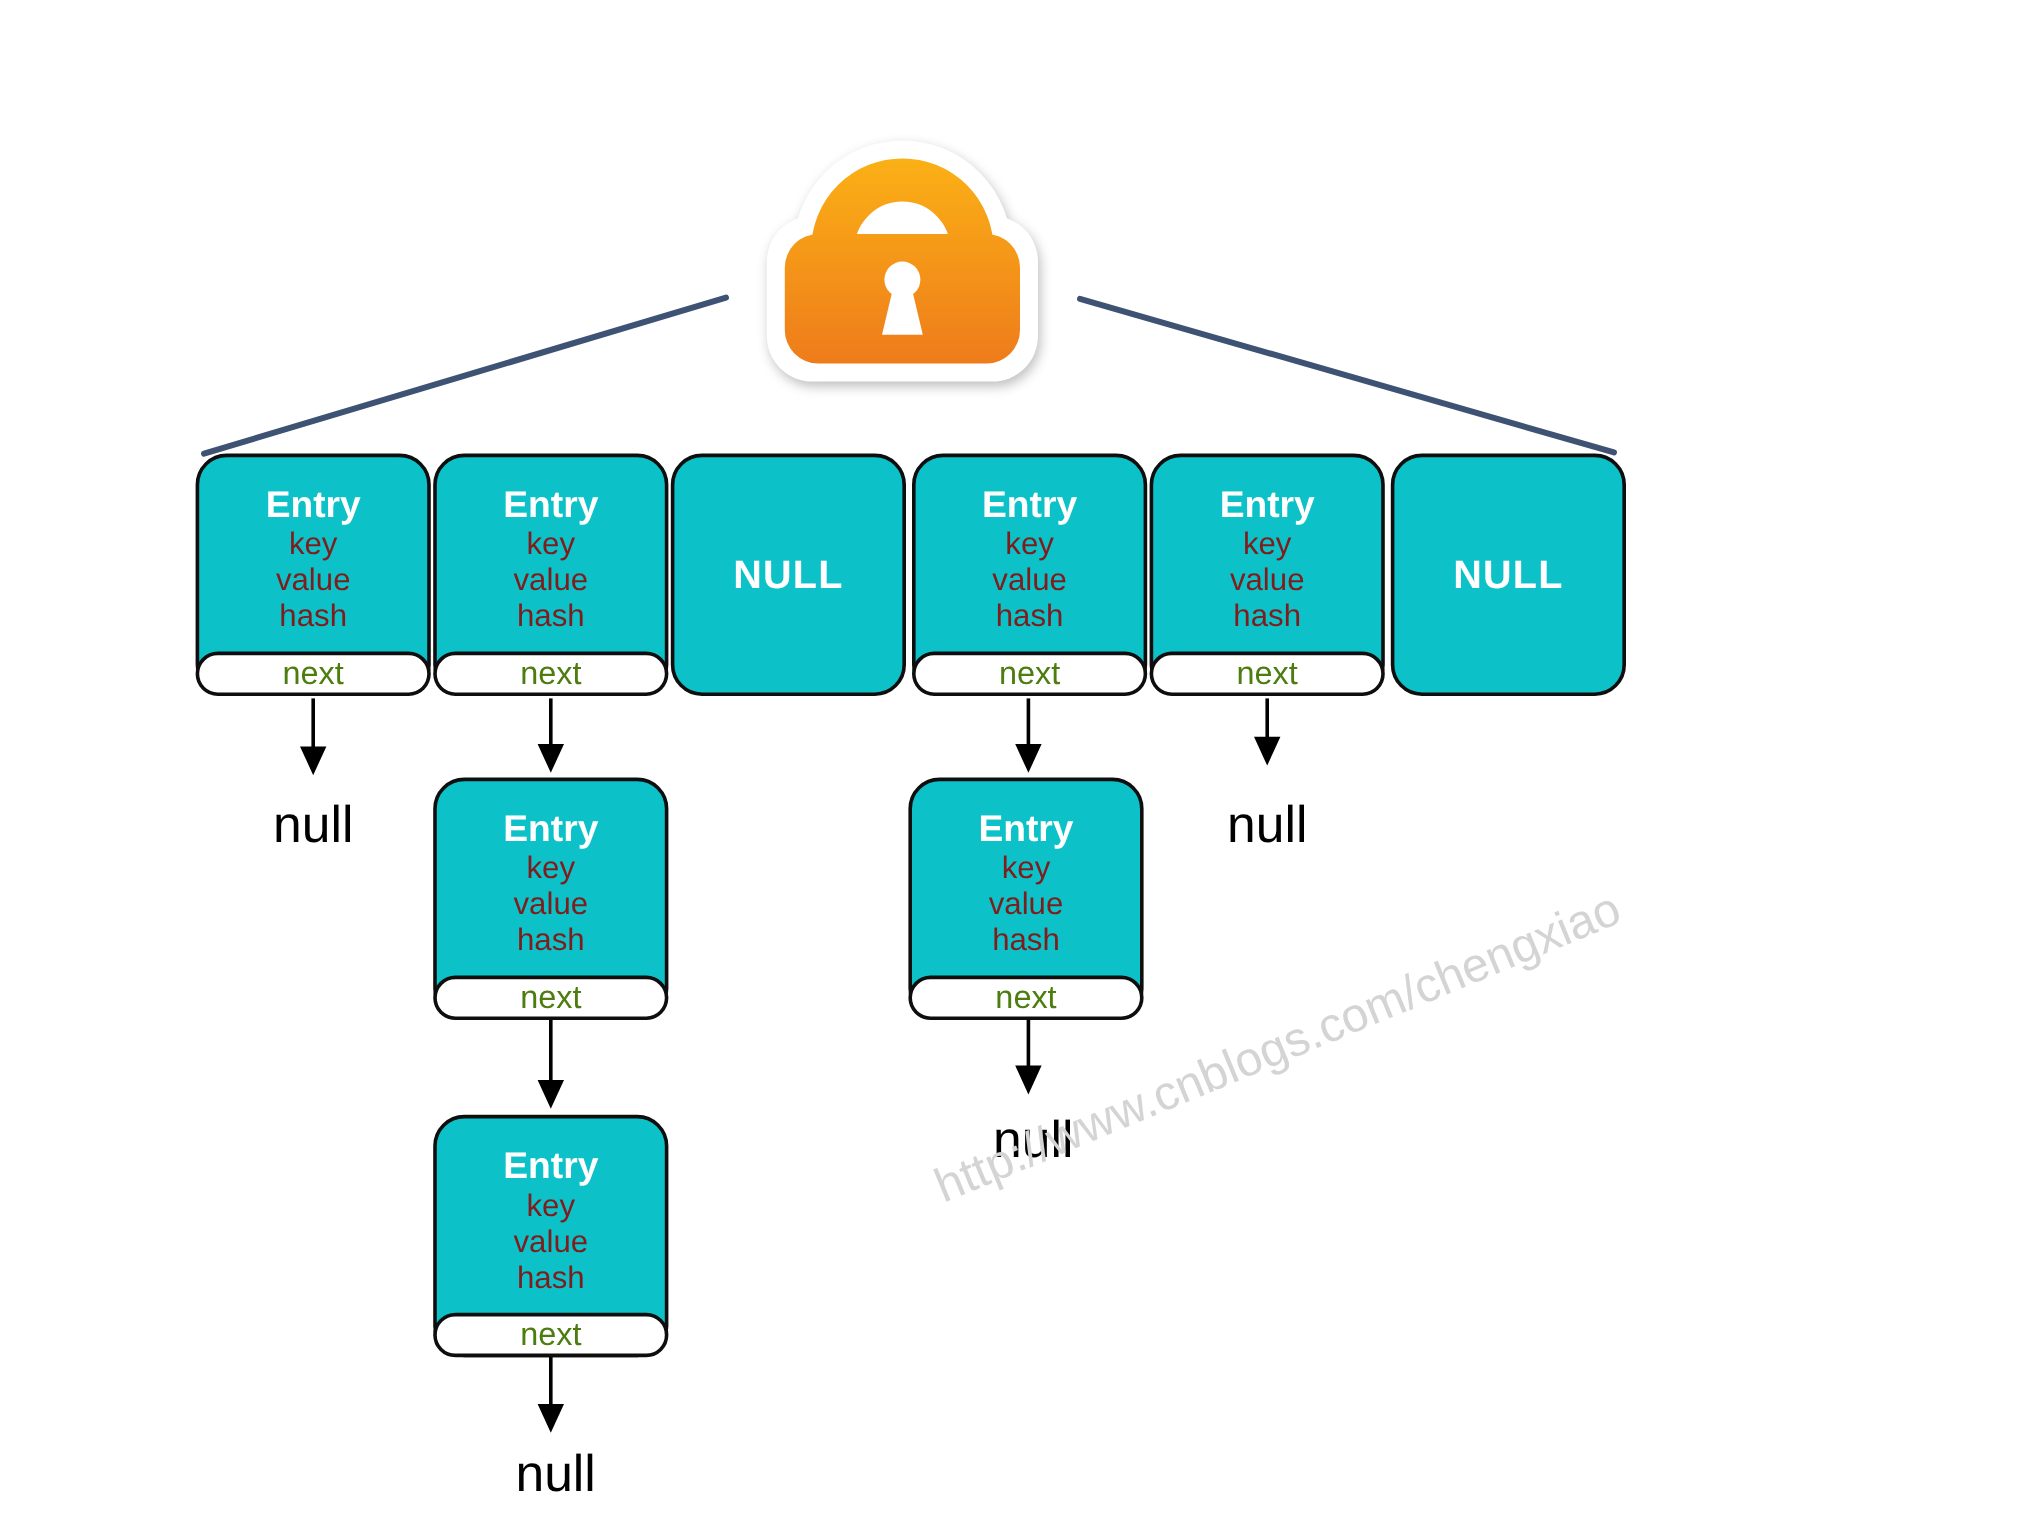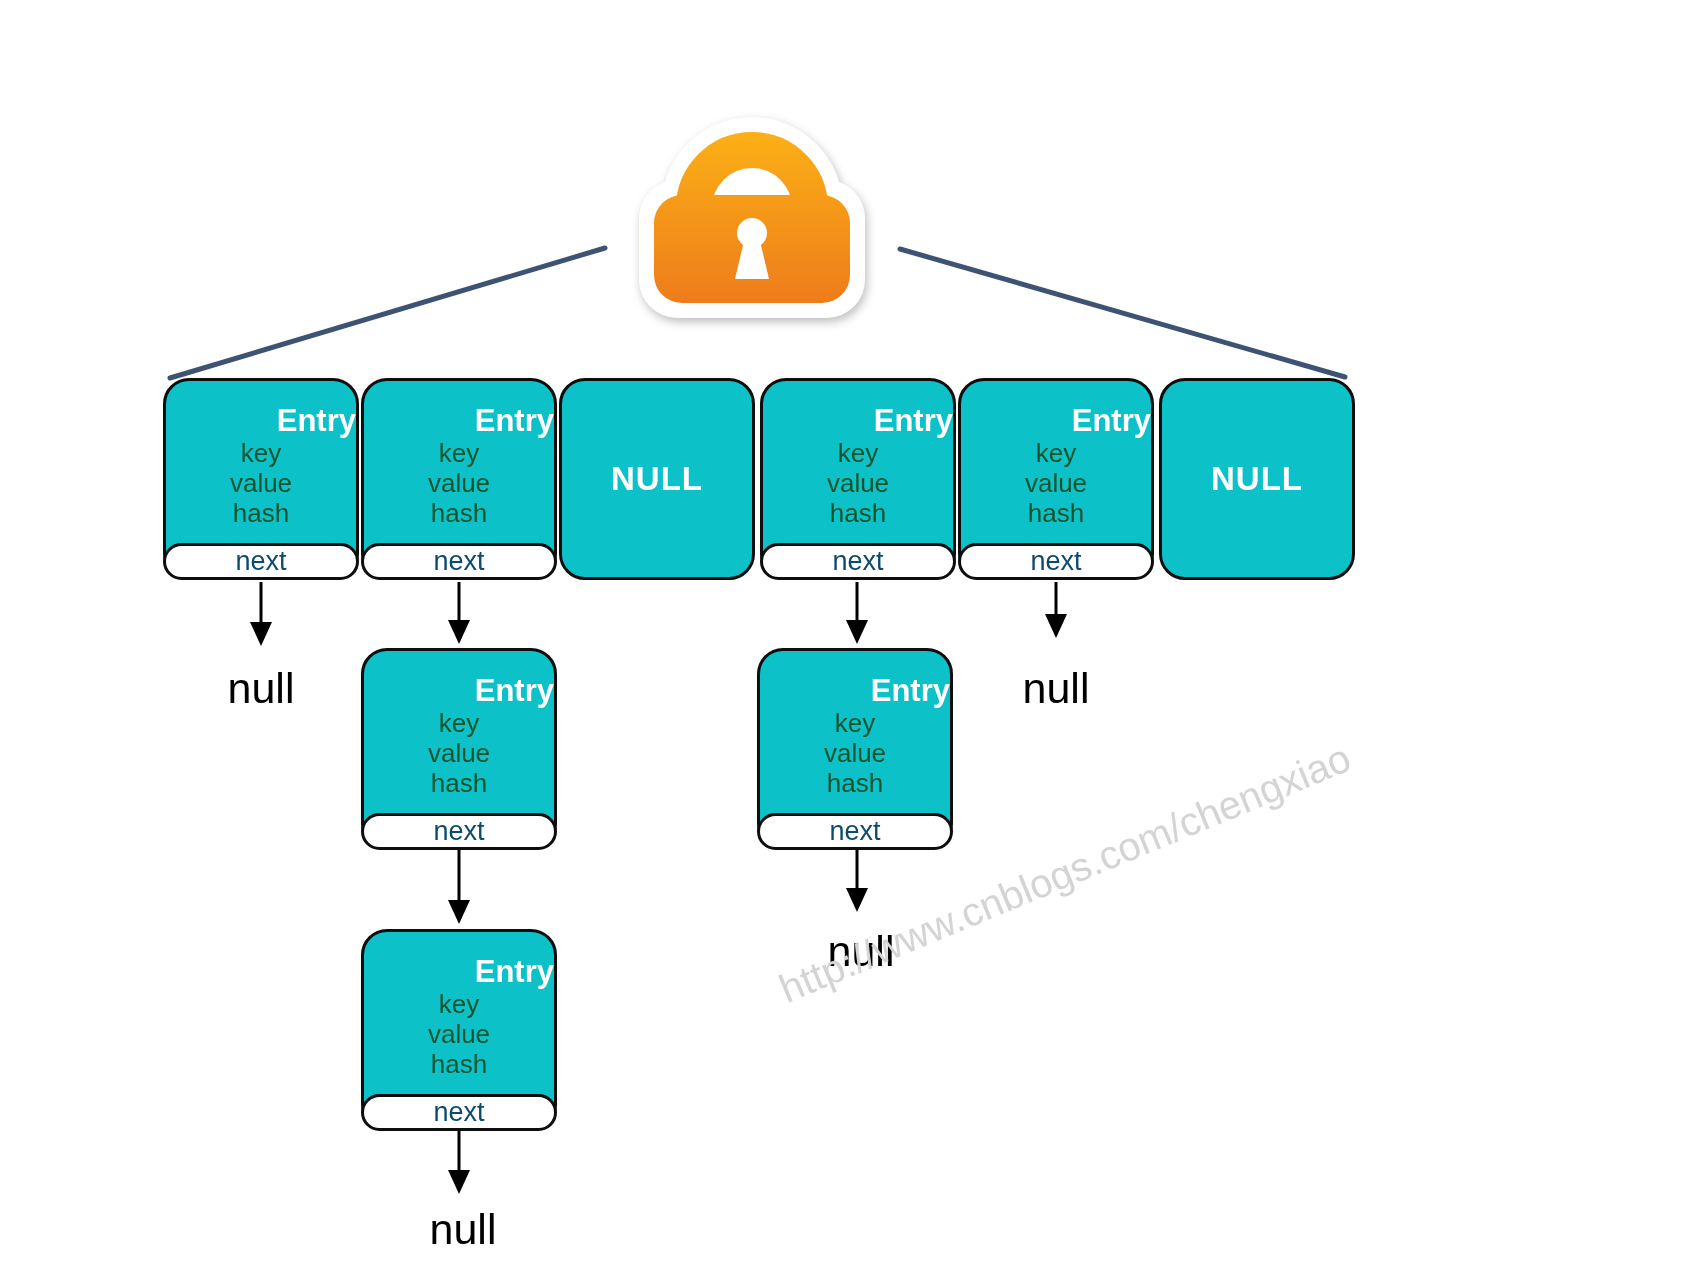--- a/index.html
+++ b/index.html
@@ -38,43 +38,43 @@
     position:absolute;
     width:196px;
     height:202px;
     box-sizing:border-box;
     background:#0cc2c8;
     border:3px solid #0e0e0e;
     border-radius:26px;
   }
   .entry-title{
     margin-top:23px;
-    text-align:right;
+    text-align:center;
     color:#ffffff;
     font-weight:bold;
     font-size:31px;
     line-height:34px;
   }
   .field{
     text-align:center;
-    color:#14532d;
+    color:#7f1d1d;
     font-size:26px;
     line-height:30px;
   }
   .field:first-of-type{margin-top:8px;}
   .pill{
     position:absolute;
     left:-3px; right:-3px; bottom:-3px;
     height:37px;
     box-sizing:border-box;
     background:#ffffff;
     border:3px solid #0e0e0e;
     border-radius:19px;
     text-align:center;
-    color:#0c4a6e;
+    color:#4d7c0f;
     font-size:27px;
     line-height:30px;
   }
   .null-node{
     display:flex;
     align-items:center;
     justify-content:center;
     color:#ffffff;
     font-weight:bold;
     font-size:33px;

